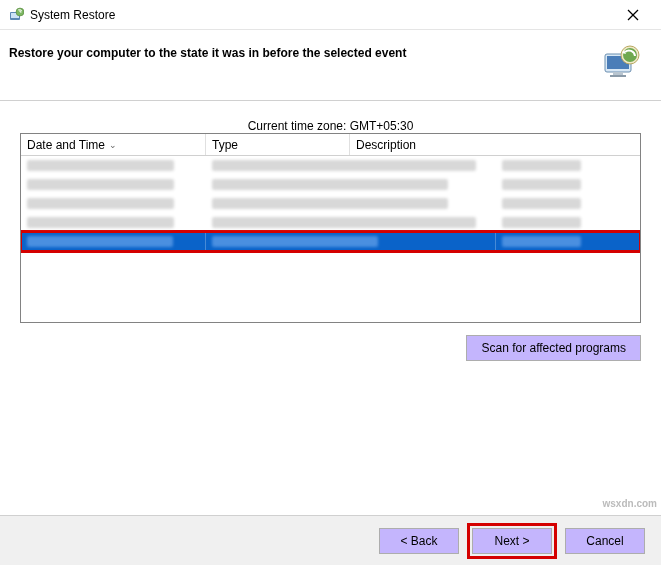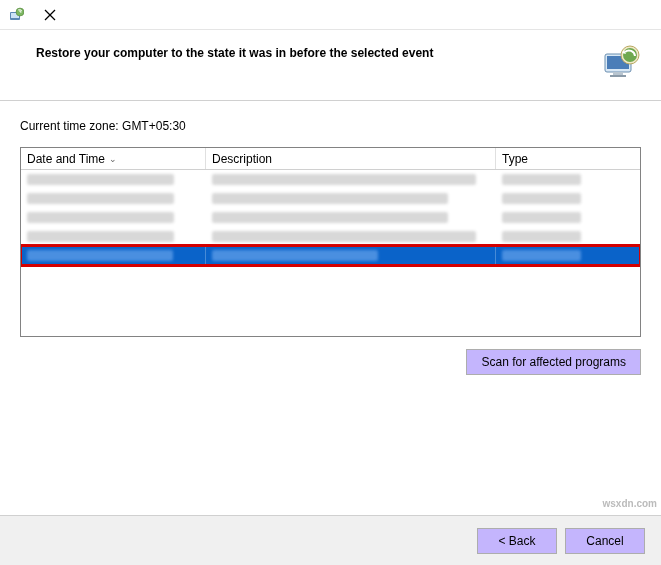--- a/index.html
+++ b/index.html
@@ -40,38 +40,38 @@
       display: flex;
       align-items: center;
       justify-content: center;
       font-size: 14px;
       color: #000;
       cursor: pointer;
     }
     .header {
       display: flex;
       align-items: flex-start;
-      padding: 12px 20px 18px 36px;
+      padding: 12px 20px 18px 9px;
     }
     .header .heading {
       font-weight: bold;
       flex: 1;
       padding-top: 4px;
     }
     .header .big-icon {
       width: 40px;
       height: 40px;
       margin-left: 10px;
     }
     .content {
       border-top: 1px solid #d0d0d0;
       padding: 18px 20px 10px 20px;
     }
     .tz {
-      margin-bottom: 14px;
+      text-align: center;
     }
     .table-wrap {
       border: 1px solid #828282;
       background: #fff;
       height: 190px;
       overflow: hidden;
     }
     .thead {
       display: flex;
       height: 22px;
@@ -183,20 +183,21 @@
 <div class="titlebar">
   <span class="app-icon">
     <svg width="16" height="16" viewBox="0 0 16 16">
       <rect x="2" y="5" width="10" height="8" fill="#5b88b5" rx="1"></rect>
       <rect x="3" y="6" width="8" height="5" fill="#cde3f7"></rect>
       <circle cx="12" cy="5" r="4" fill="#7bb661" stroke="#4a7a2f" stroke-width="0.5"></circle>
       <path d="M12 3 L12 5 L13.5 5" stroke="#fff" stroke-width="1" fill="none"></path>
       <path d="M10 3 A3 3 0 0 1 14 4" stroke="#fff" stroke-width="0.8" fill="none"></path>
     </svg>
   </span>
+  <span class="title">System Restore</span>
   <div class="close">
     <svg width="12" height="12" viewBox="0 0 12 12">
       <line x1="1" y1="1" x2="11" y2="11" stroke="#000" stroke-width="1.2"></line>
       <line x1="11" y1="1" x2="1" y2="11" stroke="#000" stroke-width="1.2"></line>
     </svg>
   </div>
 </div>
 
 <div class="header">
   <div class="heading">Restore your computer to the state it was in before the selected event</div>
@@ -217,25 +218,25 @@
 <div class="content-area">
   <div class="content">
     <div class="tz">Current time zone: GMT+05:30</div>
 
     <div class="table-wrap">
       <div class="thead">
         <div class="th col-date">
           <span>Date and Time</span>
           <span class="sort-arrow">⌄</span>
         </div>
+        <div class="th col-type">
+          <span>Type</span>
+        </div>
         <div class="th col-desc">
           <span>Description</span>
-        </div>
-        <div class="th col-type">
-          <span>Type</span>
         </div>
       </div>
       <div class="tbody">
         <div class="row">
           <div class="cell col-date">
               <div class="blur-line med"></div>
             </div>
           <div class="cell col-desc">
               <div class="blur-line long"></div>
             </div>
@@ -298,14 +299,17 @@
     <div class="scan-row">
       <button class="btn wide">Scan for affected programs</button>
     </div>
   </div>
 </div>
 
 <div class="watermark">wsxdn.com</div>
 
 <div class="footer">
   <button class="btn">&lt; Back</button>
+  <span class="next-highlight">
+    <button class="btn">Next &gt;</button>
+  </span>
   <button class="btn">Cancel</button>
 </div>
 
 </body></html>

